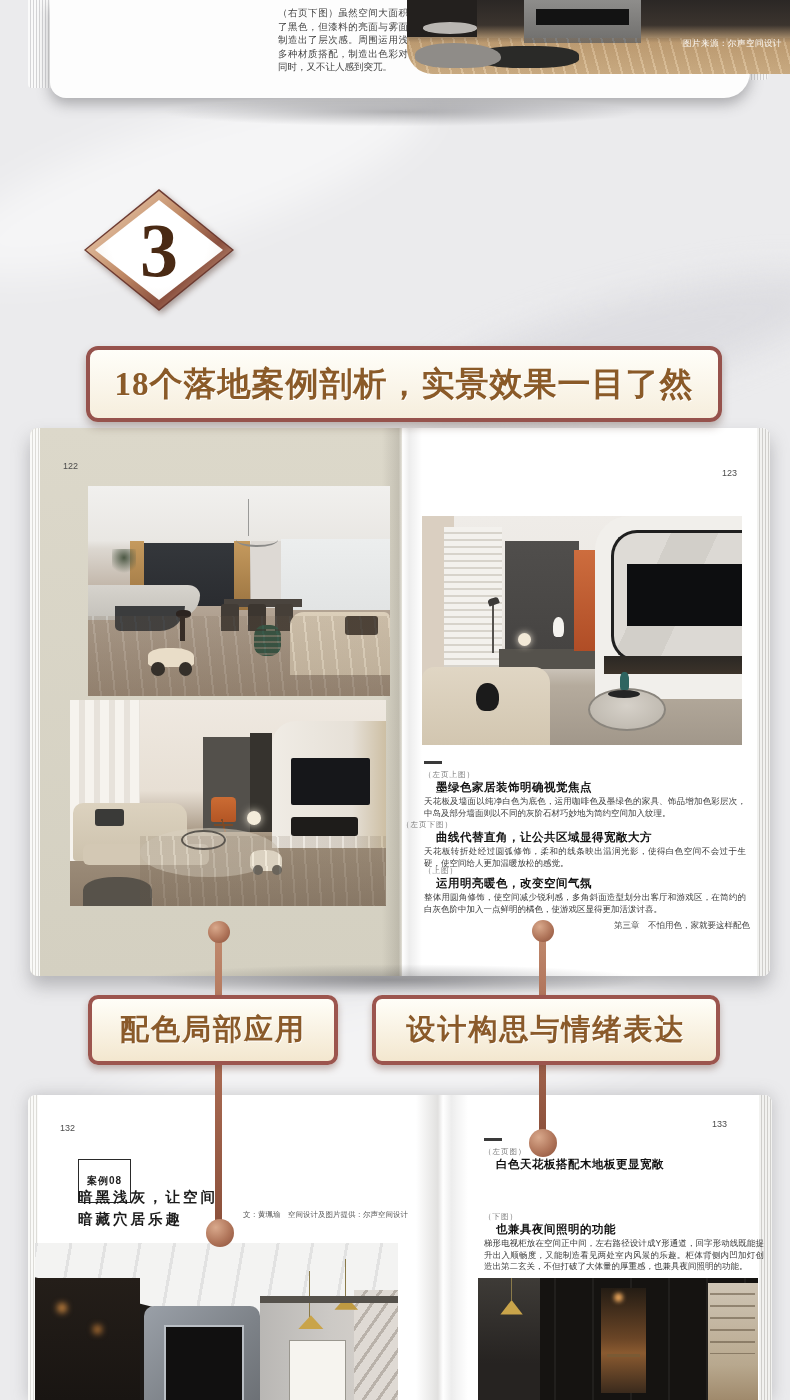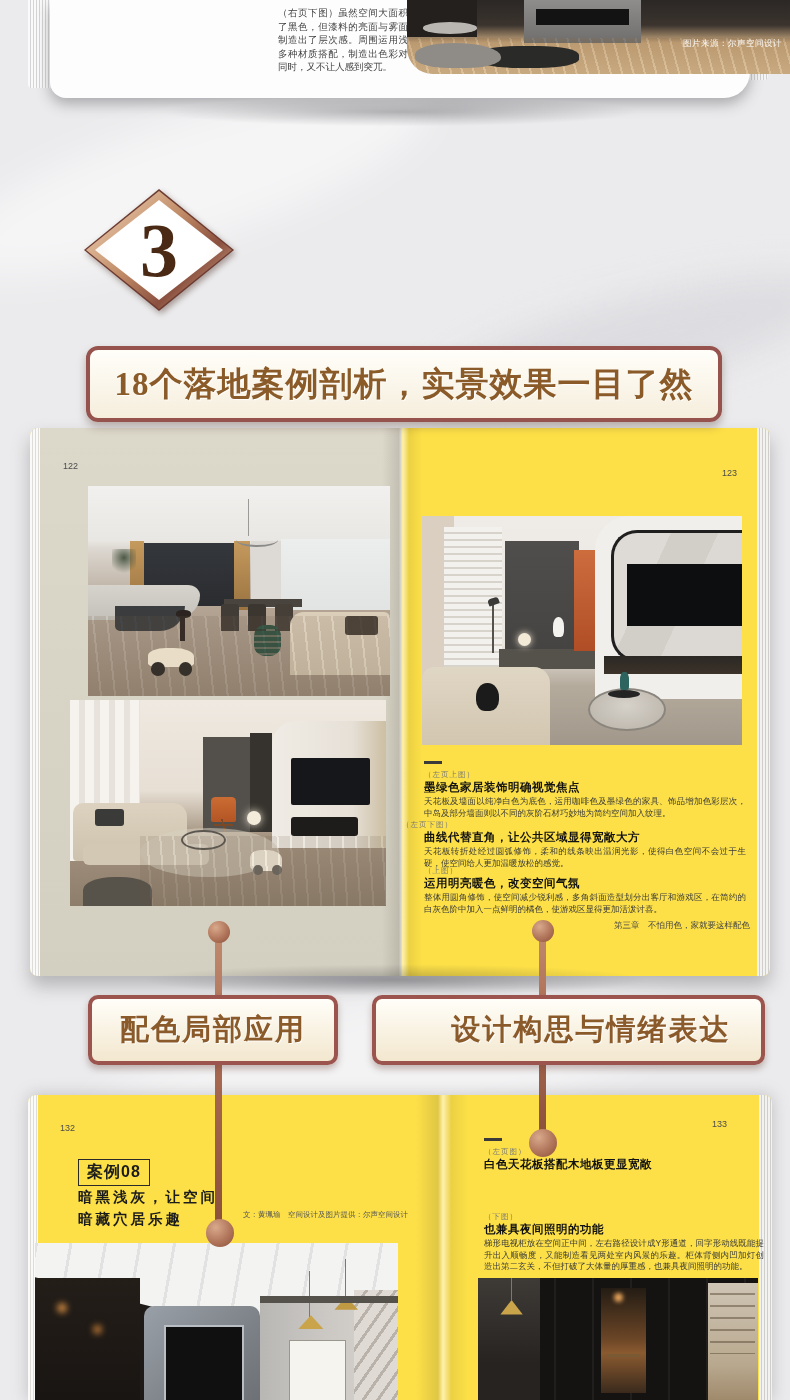--- a/index.html
+++ b/index.html
@@ -37,51 +37,51 @@
   .d3{position:absolute;inset:11px;clip-path:polygon(50% 0,100% 50%,50% 100%,0 50%);
       background:radial-gradient(circle at 50% 38%,#ffffff 55%,#f0e9e2);}
   .d-num{position:absolute;inset:0;display:flex;align-items:center;justify-content:center;
       font-family:"Liberation Serif","DejaVu Serif",serif;font-weight:700;font-size:76px;color:#4a2a14;}
   .sub-box{position:absolute;left:86px;top:346px;width:628px;height:68px;border:4px solid #96524c;border-radius:12px;
       background:linear-gradient(180deg,#fffef9,#f6eedd);box-shadow:0 5px 9px rgba(90,60,50,.35);
       display:flex;align-items:center;justify-content:center;z-index:3;}
   .sub-title{font-family:"Liberation Serif","DejaVu Serif",serif;font-weight:700;font-size:33px;color:#8a5a28;
       letter-spacing:1px;text-shadow:1px 1px 0 rgba(255,255,255,.8);white-space:nowrap;}
   
-  .spread{position:absolute;background:#fde047;}
+  .spread{position:absolute;background:#ffffff;}
   .spread1{left:30px;top:428px;width:740px;height:548px;border-radius:8px;box-shadow:0 10px 18px rgba(100,100,105,.4);overflow:hidden;}
   .sp1-left{position:absolute;left:0;top:0;width:372px;height:548px;background:linear-gradient(180deg,#dcd8ca,#d4d0c1);}
   .gutter{position:absolute;top:0;height:100%;width:40px;
       background:linear-gradient(90deg,rgba(0,0,0,0),rgba(70,65,58,.16) 42%,rgba(255,255,255,.55) 52%,rgba(0,0,0,.07) 68%,rgba(0,0,0,0));}
   .stack-r{position:absolute;top:0;right:0;width:13px;height:100%;
       background:repeating-linear-gradient(90deg,#f2f2f0 0 2px,#cfcecb 2px 3px);}
   .stack-l{position:absolute;top:0;left:0;width:10px;height:100%;
       background:repeating-linear-gradient(90deg,#fafaf8 0 2px,#dddcd8 2px 3px);}
   .pagenum{position:absolute;font-size:9px;color:#4c4c4c;}
   .photo{position:absolute;overflow:hidden;}
   
   .cap-dash{position:absolute;width:18px;height:3px;background:#3a3a3a;}
   .cap-tag{position:absolute;font-size:7.5px;color:#777;letter-spacing:1px;}
-  .cap-h{position:absolute;font-size:11.5px;font-weight:700;color:#121212;letter-spacing:.5px;}
+  .cap-h{position:absolute;font-size:11.5px;font-weight:700;color:#121212;letter-spacing:.5px;margin-left:12px;}
   .cap-b{position:absolute;font-size:8.5px;line-height:11.5px;color:#3a3a3a;text-align:justify;}
   .chap-foot{position:absolute;font-size:8.5px;color:#444;text-align:right;}
   
   .stem{position:absolute;width:7px;border-radius:3px;z-index:5;
       background:linear-gradient(180deg,#c08a6e,#a96a52 45%,#8a4f3a);}
   .ball{position:absolute;border-radius:50%;z-index:5;
       background:radial-gradient(circle at 35% 30%,#d9a98c,#b0755a 55%,#8a4f3a);}
   .callout{position:absolute;height:62px;border:4px solid #9c554e;border-radius:10px;z-index:6;
       background:linear-gradient(180deg,#fffef8,#f3e7cf);box-shadow:0 4px 7px rgba(100,60,50,.35);
       display:flex;align-items:center;justify-content:center;}
   .callout span{font-family:"Liberation Serif","DejaVu Serif",serif;font-weight:700;font-size:29px;color:#8a5a2a;
       letter-spacing:2px;text-shadow:1px 1px 0 rgba(255,255,255,.85);white-space:nowrap;}
   
   .spread2{left:28px;top:1095px;width:744px;height:305px;border-radius:8px 8px 0 0;
       box-shadow:0 0 16px rgba(110,110,115,.35);overflow:hidden;}
-  .case-box{position:absolute;border:1.5px solid #2a2a2a;padding:2px 8px;font-size:16px;font-weight:700;
+  .case-box{position:absolute;border:1.5px solid #2a2a2a;padding:14px 8px;font-size:10px;font-weight:700;
       color:#1c1c1c;letter-spacing:1px;}
   .case-title{position:absolute;font-size:14.5px;font-weight:700;color:#1c1c1c;letter-spacing:3px;line-height:20px;}
   .credit{position:absolute;font-size:7.5px;color:#555;}
   .shadow-ell{position:absolute;background:radial-gradient(ellipse closest-side,rgba(40,40,45,.30),rgba(0,0,0,0) 72%);}
 </style>
 </head>
 <body>
 
 <div class="canvas">
 
@@ -211,21 +211,21 @@
   <div class="stem" style="left:215px;top:932px;height:301px;"></div>
   <div class="ball" style="left:208px;top:921px;width:22px;height:22px;"></div>
   <div class="ball" style="left:206px;top:1219px;width:28px;height:28px;"></div>
   <div class="stem" style="left:539px;top:931px;height:212px;"></div>
   <div class="ball" style="left:532px;top:920px;width:22px;height:22px;"></div>
   <div class="ball" style="left:529px;top:1129px;width:28px;height:28px;"></div>
 
   <div class="callout" style="left:88px;top:995px;width:242px;">
     <span>配色局部应用</span>
   </div>
-  <div class="callout" style="left:372px;top:995px;width:340px;padding-left:45px;">
+  <div class="callout" style="left:372px;top:995px;width:340px;">
     <span>设计构思与情绪表达</span>
   </div>
 
   <div class="spread spread2">
     <div class="gutter" style="left:388px;width:52px;"></div>
     <div class="stack-l"></div>
     <div class="stack-r"></div>
     <div class="pagenum" style="left:32px;top:28px;">132</div>
     <div class="pagenum" style="left:684px;top:24px;">133</div>
 

